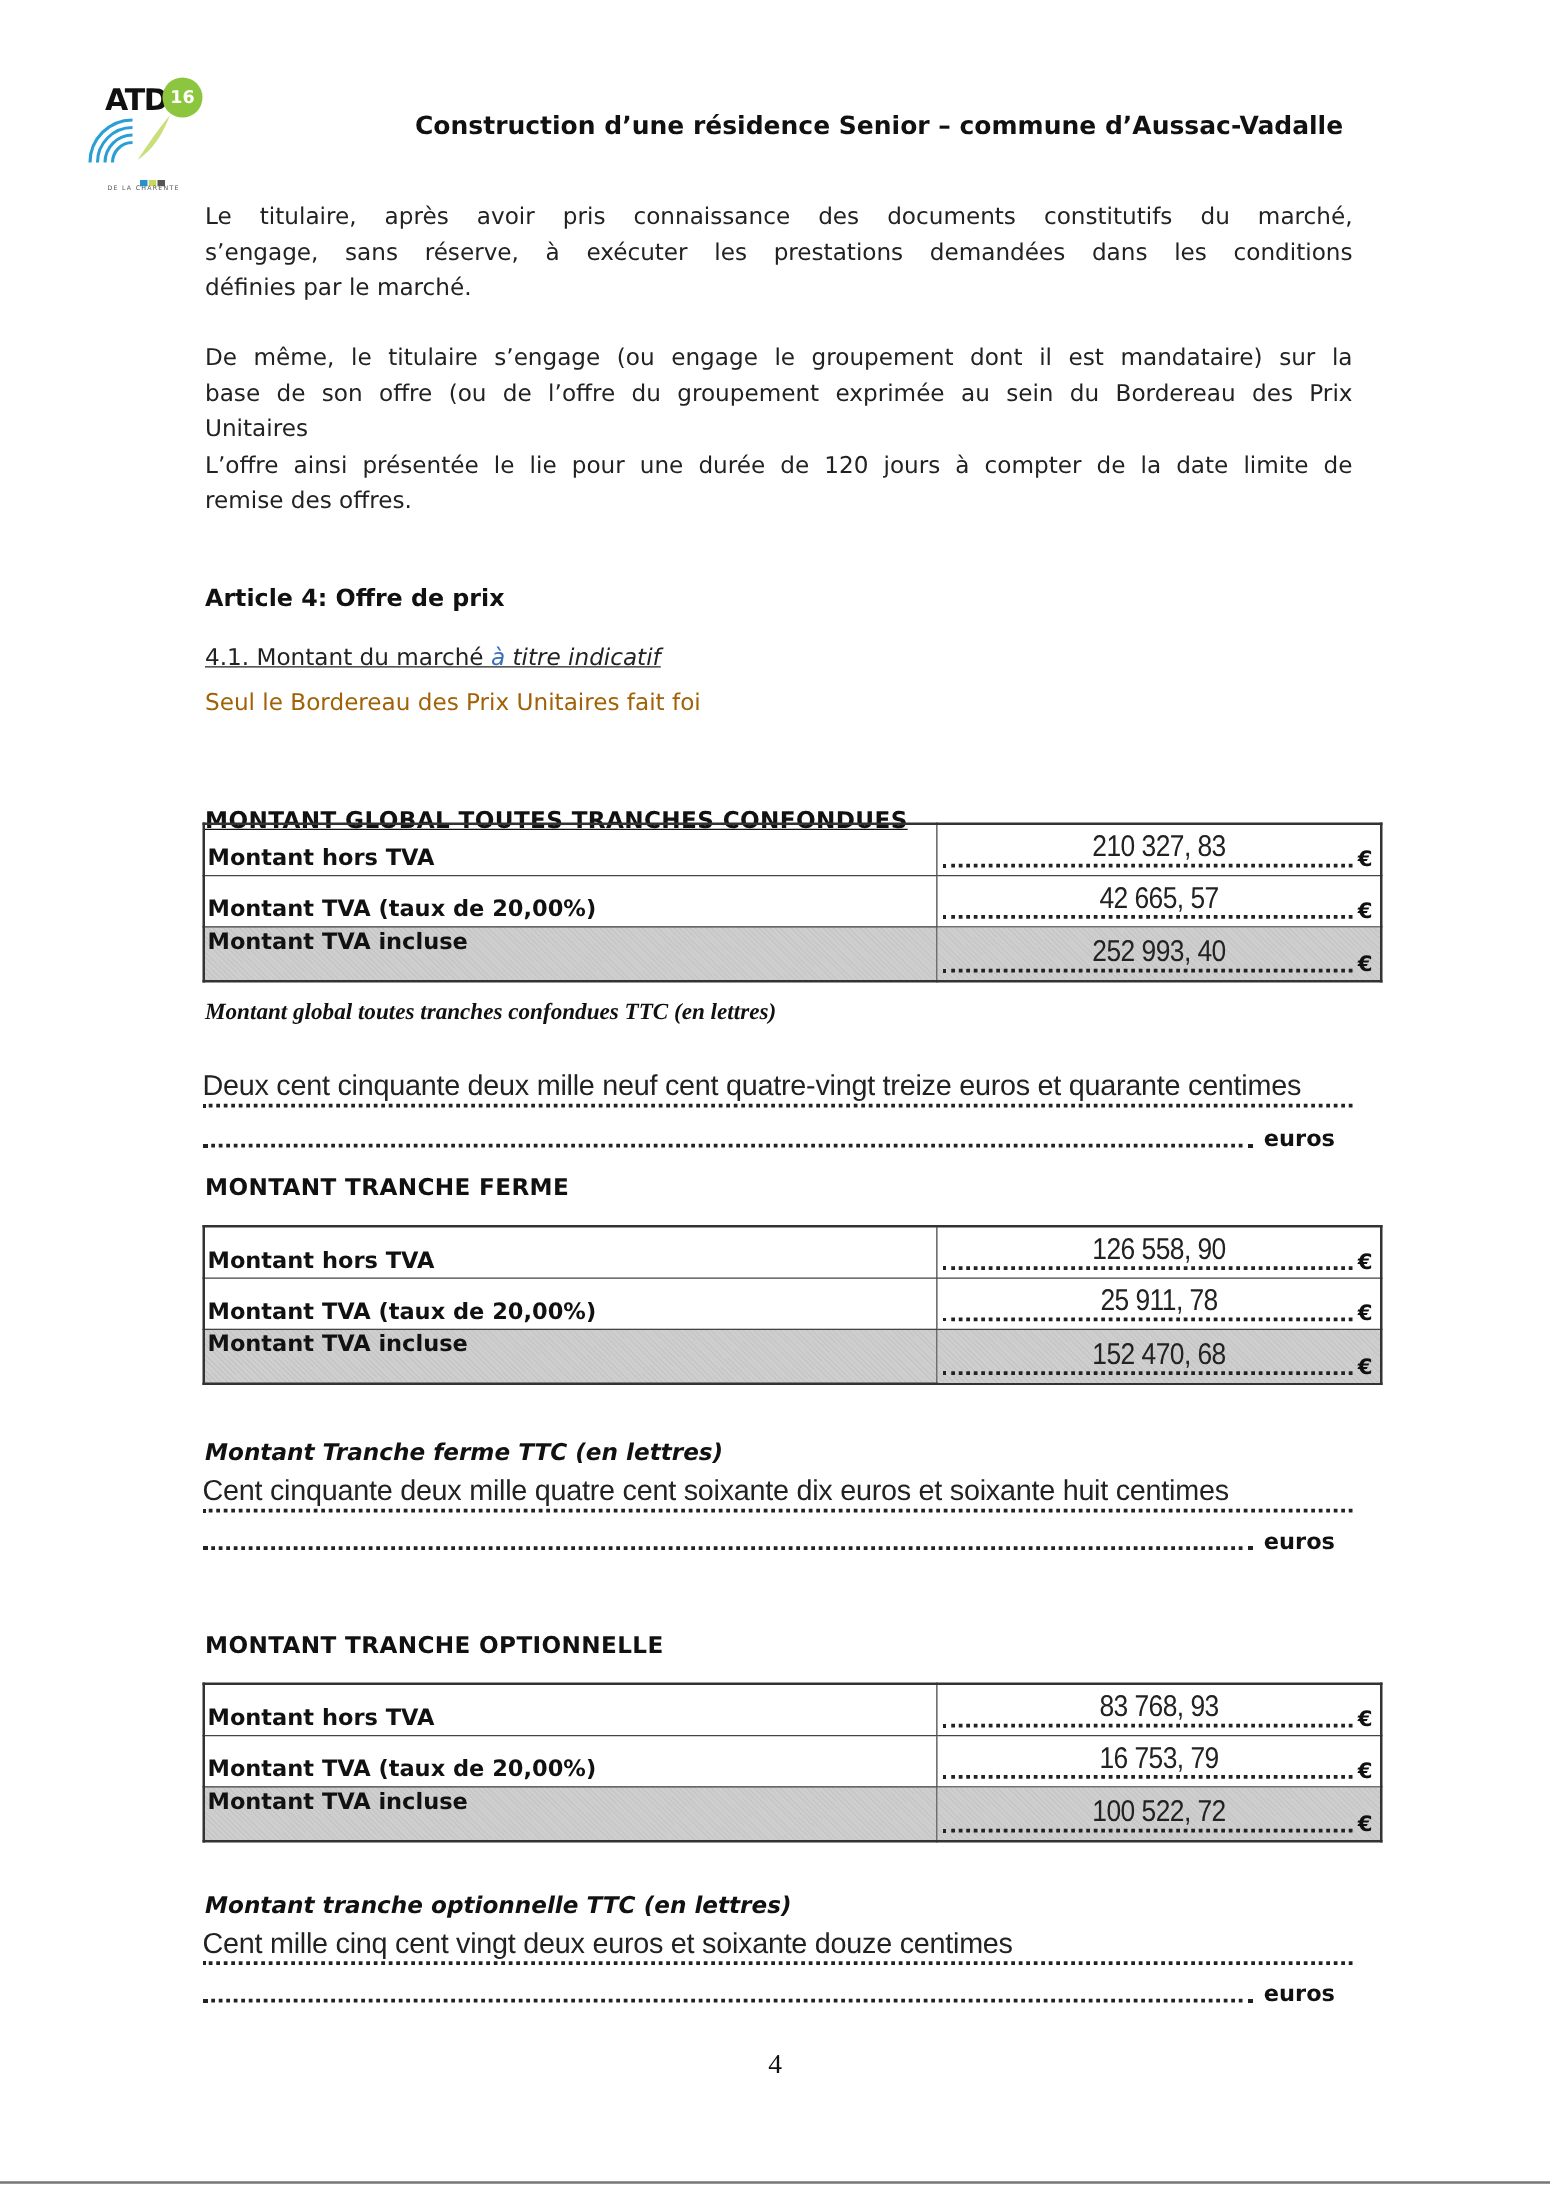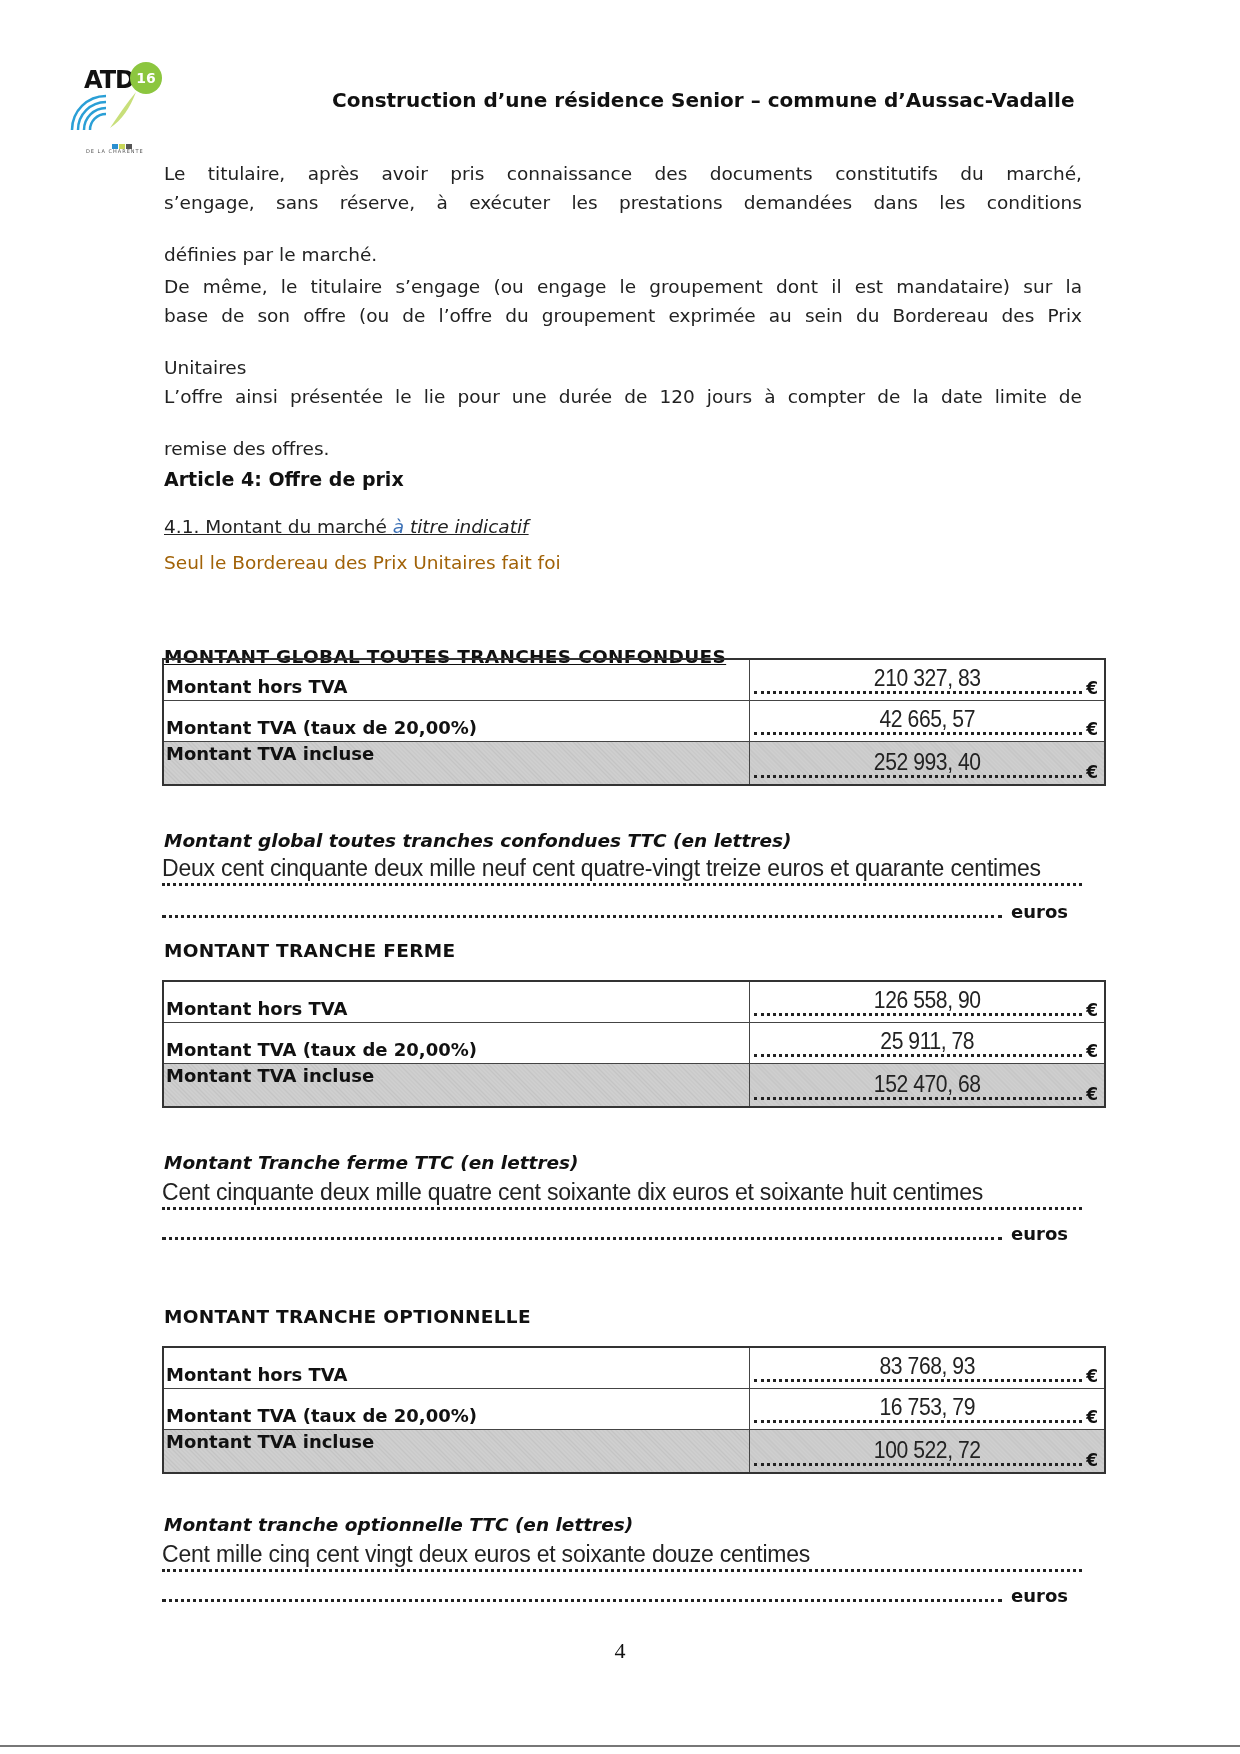--- a/index.html
+++ b/index.html
@@ -13,21 +13,21 @@
   .logo .swoosh { position: absolute; left: 46px; top: 34px; width: 30px; height: 40px; }
   .logo .blocks { position: absolute; left: 50px; top: 78px; }
   .logo .blocks span { display: inline-block; width: 6px; height: 5px; margin-right: 1px; }
   .logo .sub { position: absolute; left: 24px; top: 92px; font-size: 5px; color: #555; letter-spacing: 1px; white-space: nowrap; }
 
   .header-title { position: absolute; left: 332px; top: 88px; font-family: "DejaVu Sans", sans-serif; font-weight: bold; font-size: 20px; color: #111; white-space: nowrap; }
 
   .para { position: absolute; left: 164px; width: 918px; font-size: 18.5px; line-height: 28.5px; text-align: justify; color: #222; }
   .para.p1 { top: 160px; }
   .para.p2 { top: 273px; }
-  .para .line { display: block; margin-top: 24px; }
+  .para .line { display: block; }
   .para .justify-line { text-align: justify; text-align-last: justify; display: block; }
 
   .article-title { position: absolute; left: 164px; top: 468px; font-weight: bold; font-size: 19px; }
   .subsection { position: absolute; left: 164px; top: 516px; font-size: 18.5px; text-decoration: underline; color: #222; }
   .subsection .a { color: #3a6fb5; font-style: italic; }
   .subsection .it { font-style: italic; }
   .note { position: absolute; left: 164px; top: 552px; font-size: 18.5px; color: #a16207; }
 
   .section-title { position: absolute; left: 164px; font-weight: bold; font-size: 18.5px; letter-spacing: 0.3px; }
 
@@ -117,21 +117,21 @@
   <tr class="r3">
     <td class="label">Montant TVA incluse</td>
     <td class="val">
           <span class="dots"></span>
           <span class="num">252 993, 40</span>
           <span class="euro">€</span>
         </td>
   </tr>
 </tbody>
   </table>
-<div class="words-title" style="top:830px;">Montant global toutes tranches confondues TTC (en lettres)</div>
+<div class="words-title" style="top:800px;font-family:Liberation Serif, serif;">Montant global toutes tranches confondues TTC (en lettres)</div>
 <div class="words-line" style="top:856px;">
   <span class="txt">Deux cent cinquante deux mille neuf cent quatre-vingt treize euros et quarante centimes</span>
   <span class="dots"></span>
 </div>
 <div class="euros-line" style="top:898px;">
   <span class="dots"></span>
     <span class="lbl">euros</span>
 </div>
 
 <div class="section-title" style="top:940px;">MONTANT TRANCHE FERME</div>

